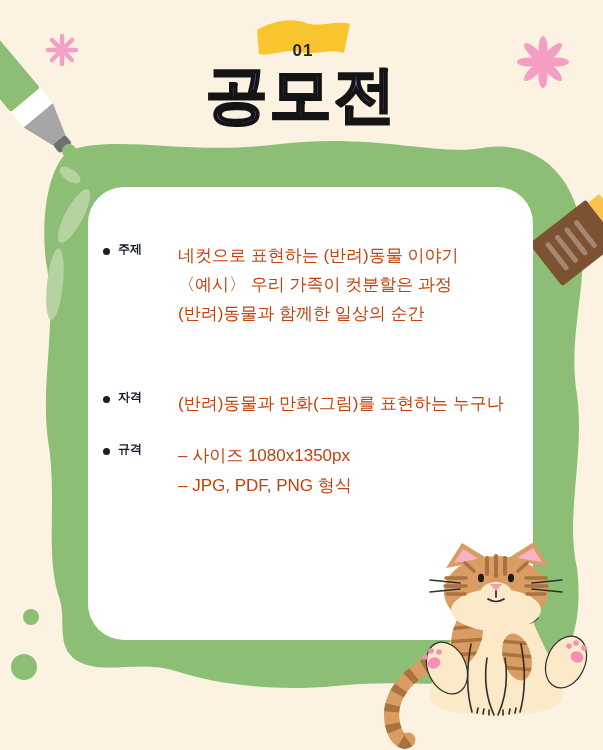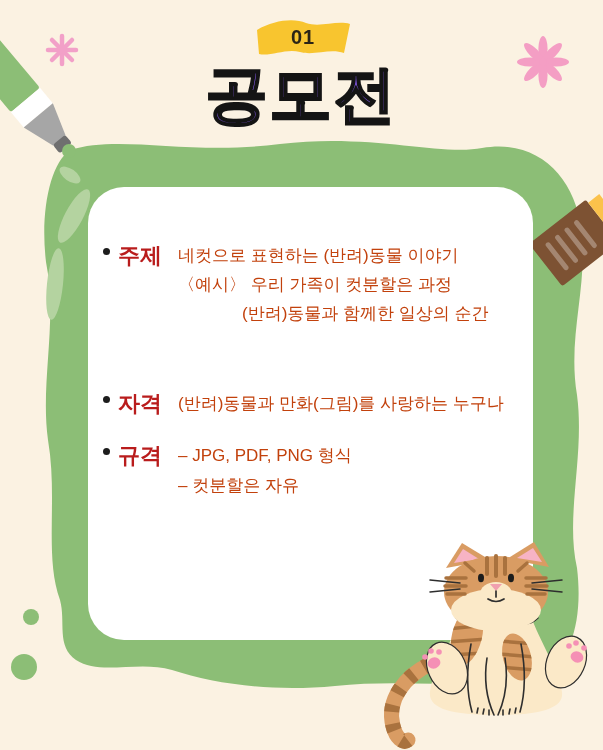--- a/index.html
+++ b/index.html
@@ -5,51 +5,51 @@
   html,body{margin:0;padding:0;}
   body{background:#e8e4da;font-family:"Liberation Sans","DejaVu Sans",sans-serif;}
   #poster{
     position:relative;width:603px;height:750px;margin:0 auto;
     background:#FBF2E2;overflow:hidden;
   }
   
   .banner{position:absolute;left:250px;top:15px;width:106px;height:50px;}
   .banner svg{position:absolute;left:0;top:0;}
   .banner .num{
-    position:absolute;left:0;top:11px;width:106px;text-align:center;
-    font-size:20px;font-weight:700;color:#2A2416;letter-spacing:1px;
+    position:absolute;left:0;top:26px;width:106px;text-align:center;
+    font-size:17px;font-weight:700;color:#2A2416;letter-spacing:1px;
   }
   
   .title{
     position:absolute;left:0;top:58px;width:603px;text-align:center;
     font-size:62px;line-height:74px;font-weight:700;color:#8b5cf6;
     -webkit-text-stroke:2.2px #141414;letter-spacing:2px;white-space:nowrap;
   }
   
   .deco{position:absolute;left:0;top:0;z-index:1;}
   
   .card{
     position:absolute;left:88px;top:187px;width:445px;height:453px;
     background:#FFFFFF;border-radius:36px;z-index:2;
   }
   .section{position:absolute;left:0;width:445px;}
   .bullet{
     position:absolute;left:15px;top:7px;width:7px;height:7px;border-radius:50%;
     background:#1d1d1d;
   }
   .heading{
-    position:absolute;left:30px;top:0;font-size:22px;font-weight:700;color:#b91c1c;
+    position:absolute;left:30px;top:0;font-size:12px;font-weight:700;color:#0f172a;
     white-space:nowrap;
   }
   .content{position:absolute;left:90px;top:0;}
   .line{
     font-size:17px;color:#c2410c;line-height:29px;white-space:nowrap;
   }
   .spec .line{line-height:30px;}
-  .line.indent{margin-left:64px;}
+  .line.indent{}
   
   .cat{position:absolute;left:370px;top:516px;z-index:4;}
 </style>
 </head>
 <body>
 
 <div id="poster">
 
   <svg class="deco" width="603" height="750" viewBox="0 0 603 750">
 
@@ -134,30 +134,30 @@
         <div class="line">네컷으로 표현하는 (반려)동물 이야기</div>
         <div class="line">〈예시〉 우리 가족이 컷분할은 과정</div>
         <div class="line indent">(반려)동물과 함께한 일상의 순간</div>
       </div>
     </div>
 
     <div class="section" style="top:202px">
       <span class="bullet"></span>
       <span class="heading">자격</span>
       <div class="content">
-        <div class="line">(반려)동물과 만화(그림)를 사랑하는 누구나</div>
+        <div class="line">(반려)동물과 만화(그림)를 표현하는 누구나</div>
       </div>
     </div>
 
     <div class="section spec" style="top:254px">
       <span class="bullet"></span>
       <span class="heading">규격</span>
       <div class="content">
+        <div class="line">– 사이즈 1080x1350px</div>
         <div class="line">– JPG, PDF, PNG 형식</div>
-        <div class="line">– 컷분할은 자유</div>
       </div>
     </div>
   </div>
 
   <svg class="cat" width="233" height="234" viewBox="0 0 233 234">
     <defs>
       <clipPath id="lp">
           <ellipse cx="97" cy="120" rx="15" ry="30" transform="rotate(14 97 120)"></ellipse>
         </clipPath>
       <clipPath id="rp">

